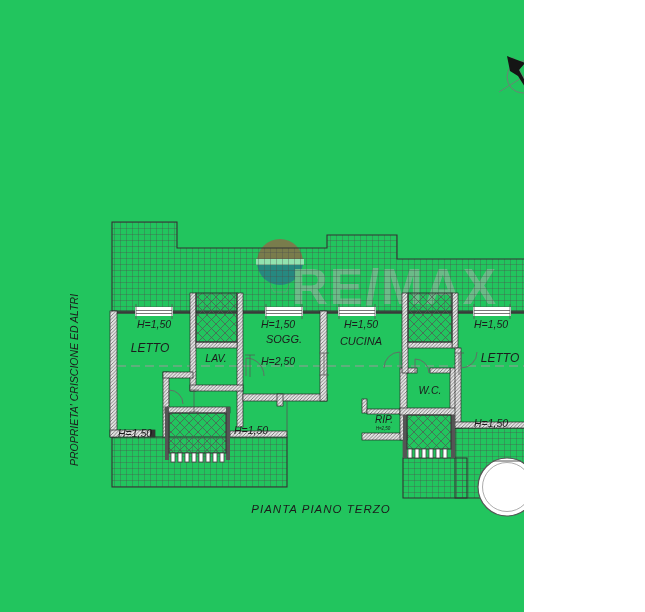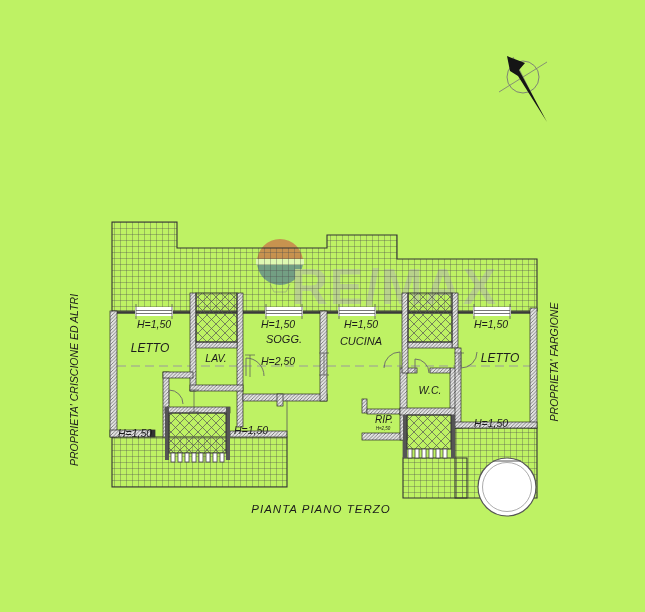--- a/index.html
+++ b/index.html
@@ -1,16 +1,16 @@
 <!DOCTYPE html>
 <html><head>
 <meta charset="utf-8">
 <style>
   html,body{margin:0;padding:0;background:#fff;}
-  .stage{position:relative;width:645px;height:612px;background:#bef264;overflow:hidden;
+  .stage{position:relative;width:524px;height:612px;background:#22c55e;overflow:hidden;
          font-family:"Liberation Sans",sans-serif;}
   svg{position:absolute;left:0;top:0;}
   .lbl{font-family:"Liberation Sans",sans-serif;font-style:italic;fill:#1c1c1c;}
   .wall{fill:url(#wallHatch);stroke:#2a2a2a;stroke-width:0.7;}
   .terr{fill:url(#gridHatch);stroke:#333;stroke-width:1.1;}
   .dia{fill:url(#diaHatch);stroke:#333;stroke-width:1;}
   .thin{stroke:#555;stroke-width:0.8;fill:none;}
   .door{stroke:#666;stroke-width:0.9;fill:none;}
   .step{fill:#fff;stroke:#444;stroke-width:0.8;}
 </style>

